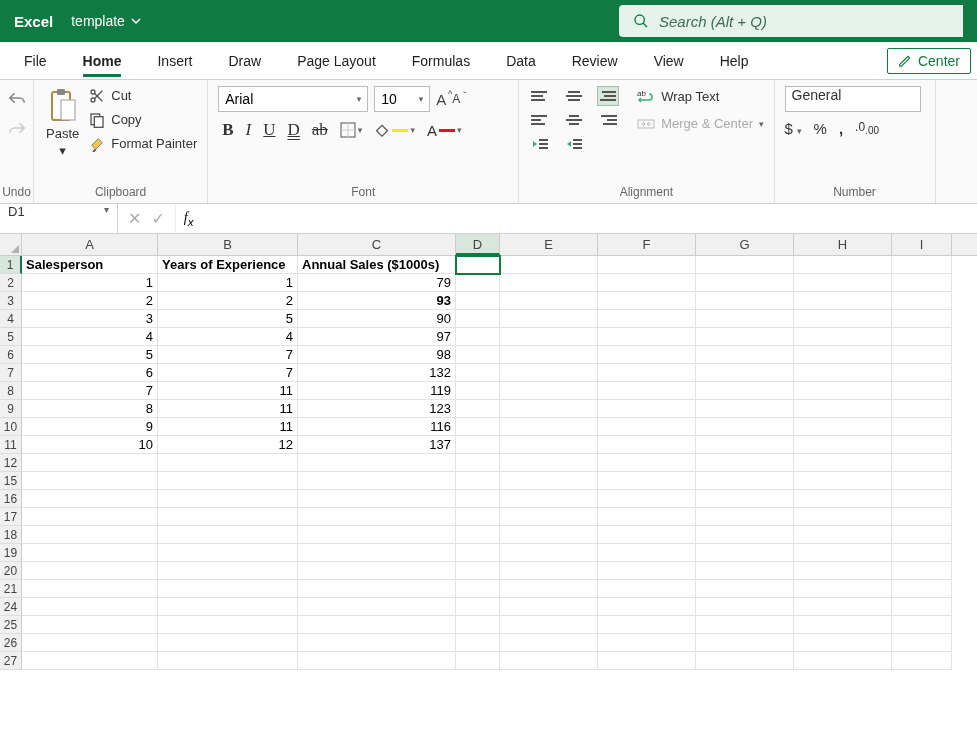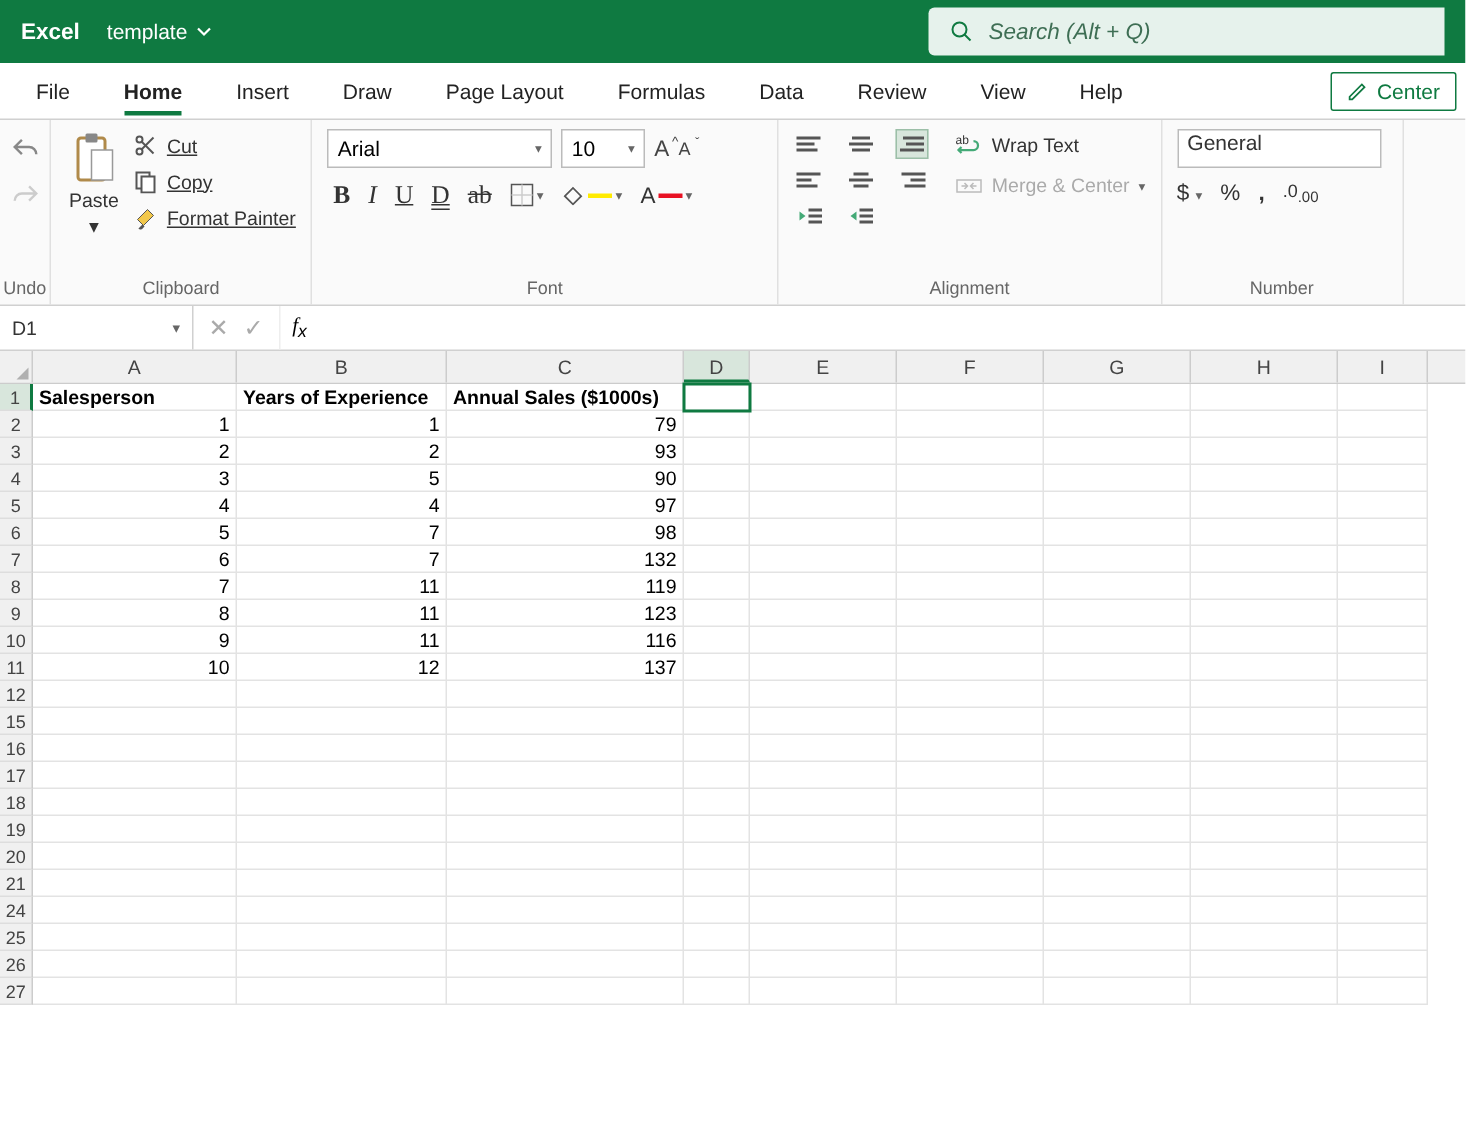--- a/index.html
+++ b/index.html
@@ -29,21 +29,21 @@
 .group .label { text-align:center; font-size:12px; color:#666; padding:3px 0 4px 0; }
 
 .undo { width:34px; padding:10px 4px 0 4px; border-right:1px solid #e0e0e0; display:flex; flex-direction:column; gap:10px; align-items:center; }
 .undo .label { font-size:12px; color:#666; margin-top:auto; padding-bottom:4px; }
 .iconbtn { cursor:pointer; color:#888; }
 
 .clip .body { gap:4px; }
 .pastebtn { display:flex; flex-direction:column; align-items:center; gap:2px; cursor:pointer; padding:2px; }
 .pastebtn span { font-size:13px; color:#333; }
 .cliplist { display:flex; flex-direction:column; gap:6px; margin-left:4px; margin-top:2px; }
-.cliplist .row { display:flex; align-items:center; gap:6px; font-size:13px; color:#333; cursor:pointer;text-decoration:underline; }
+.cliplist .row { display:flex; align-items:flex-start; gap:6px; font-size:13px; color:#333; cursor:pointer; }
 
 .fontgroup .body { flex-direction:column; gap:8px; width:290px; }
 .fontrow1 { display:flex; gap:6px; align-items:center; }
 .fontname { border:1px solid #bbb; background:#fff; height:26px; width:150px; padding:0 6px; font-size:14px; display:flex; align-items:center; justify-content:space-between; cursor:pointer; }
 .fontsize { border:1px solid #bbb; background:#fff; height:26px; width:56px; padding:0 6px; font-size:14px; display:flex; align-items:center; justify-content:space-between; cursor:pointer; }
 .grow,.shrink { font-size:15px; cursor:pointer; color:#444; position:relative; }
 .grow::after{content:"^"; font-size:9px; position:absolute; top:-2px; right:-6px;}
 .shrink::after{content:"ˇ"; font-size:9px; position:absolute; top:-2px; right:-6px;}
 .fontrow2 { display:flex; gap:12px; align-items:center; padding-left:4px; }
 .fbtn { font-family:"Times New Roman",serif; font-size:17px; color:#333; cursor:pointer; }
@@ -62,21 +62,21 @@
 .wrapbtn { display:flex; align-items:center; gap:6px; font-size:13px; color:#333; cursor:pointer; }
 .mergebtn { display:flex; align-items:center; gap:6px; font-size:13px; color:#aaa; cursor:pointer; }
 
 .numgroup .body { flex-direction:column; gap:8px; width:140px; }
 .numfmt { border:1px solid #bbb; background:#fff; height:26px; width:136px; padding:0 6px; font-size:14px; color:#333; cursor:pointer; }
 .numrow { display:flex; gap:12px; align-items:center; font-size:15px; color:#333; }
 .numrow span { cursor:pointer; }
 
 
 .fbar { height:30px; border-bottom:1px solid #d0d0d0; display:flex; align-items:center; background:#fff; }
-.namebox { width:129px; border-right:1px solid #d0d0d0; height:100%; display:flex; align-items:center; padding:0 8px; font-size:13px; color:#333; }
+.namebox { width:118px; border-right:1px solid #d0d0d0; height:100%; display:flex; padding:0 8px; font-size:13px; color:#333; }
 .namebox .dd { margin-left:auto; font-size:10px; color:#666; }
 .fxbtns { display:flex; gap:10px; padding:0 10px; color:#aaa; align-items:center; height:100%; border-right:1px solid #eee; }
 .fxbtns span { cursor:pointer; }
 .fxlabel { font-style:italic; font-family:"Times New Roman",serif; font-size:14px; padding:0 8px; }
 .finput { flex:1; border:none; outline:none; font-size:13px; padding:0 6px; }
 
 
 .gridwrap { position:relative; }
 .colheads { display:flex; height:22px; background:#f0f0f0; border-bottom:1px solid #ccc; }
 .corner { width:22px; border-right:1px solid #ccc; background:#f0f0f0; position:relative; }
@@ -369,21 +369,21 @@
         <div class="cell" style="width: 98px;"></div>
         <div class="cell" style="width: 98px;"></div>
         <div class="cell" style="width: 98px;"></div>
         <div class="cell" style="width: 98px;"></div>
         <div class="cell" style="width: 60px;"></div>
       </div>
       <div class="row">
         <div class="rh">3</div>
         <div class="cell num" style="width: 136px;">2</div>
         <div class="cell num" style="width: 140px;">2</div>
-        <div class="cell num" style="width: 158px;">93</div>
+        <div class="cell num" style="width: 158px; font-weight: bold;">93</div>
         <div class="cell" style="width: 44px;"></div>
         <div class="cell" style="width: 98px;"></div>
         <div class="cell" style="width: 98px;"></div>
         <div class="cell" style="width: 98px;"></div>
         <div class="cell" style="width: 98px;"></div>
         <div class="cell" style="width: 60px;"></div>
       </div>
       <div class="row">
         <div class="rh">4</div>
         <div class="cell num" style="width: 136px;">3</div>

